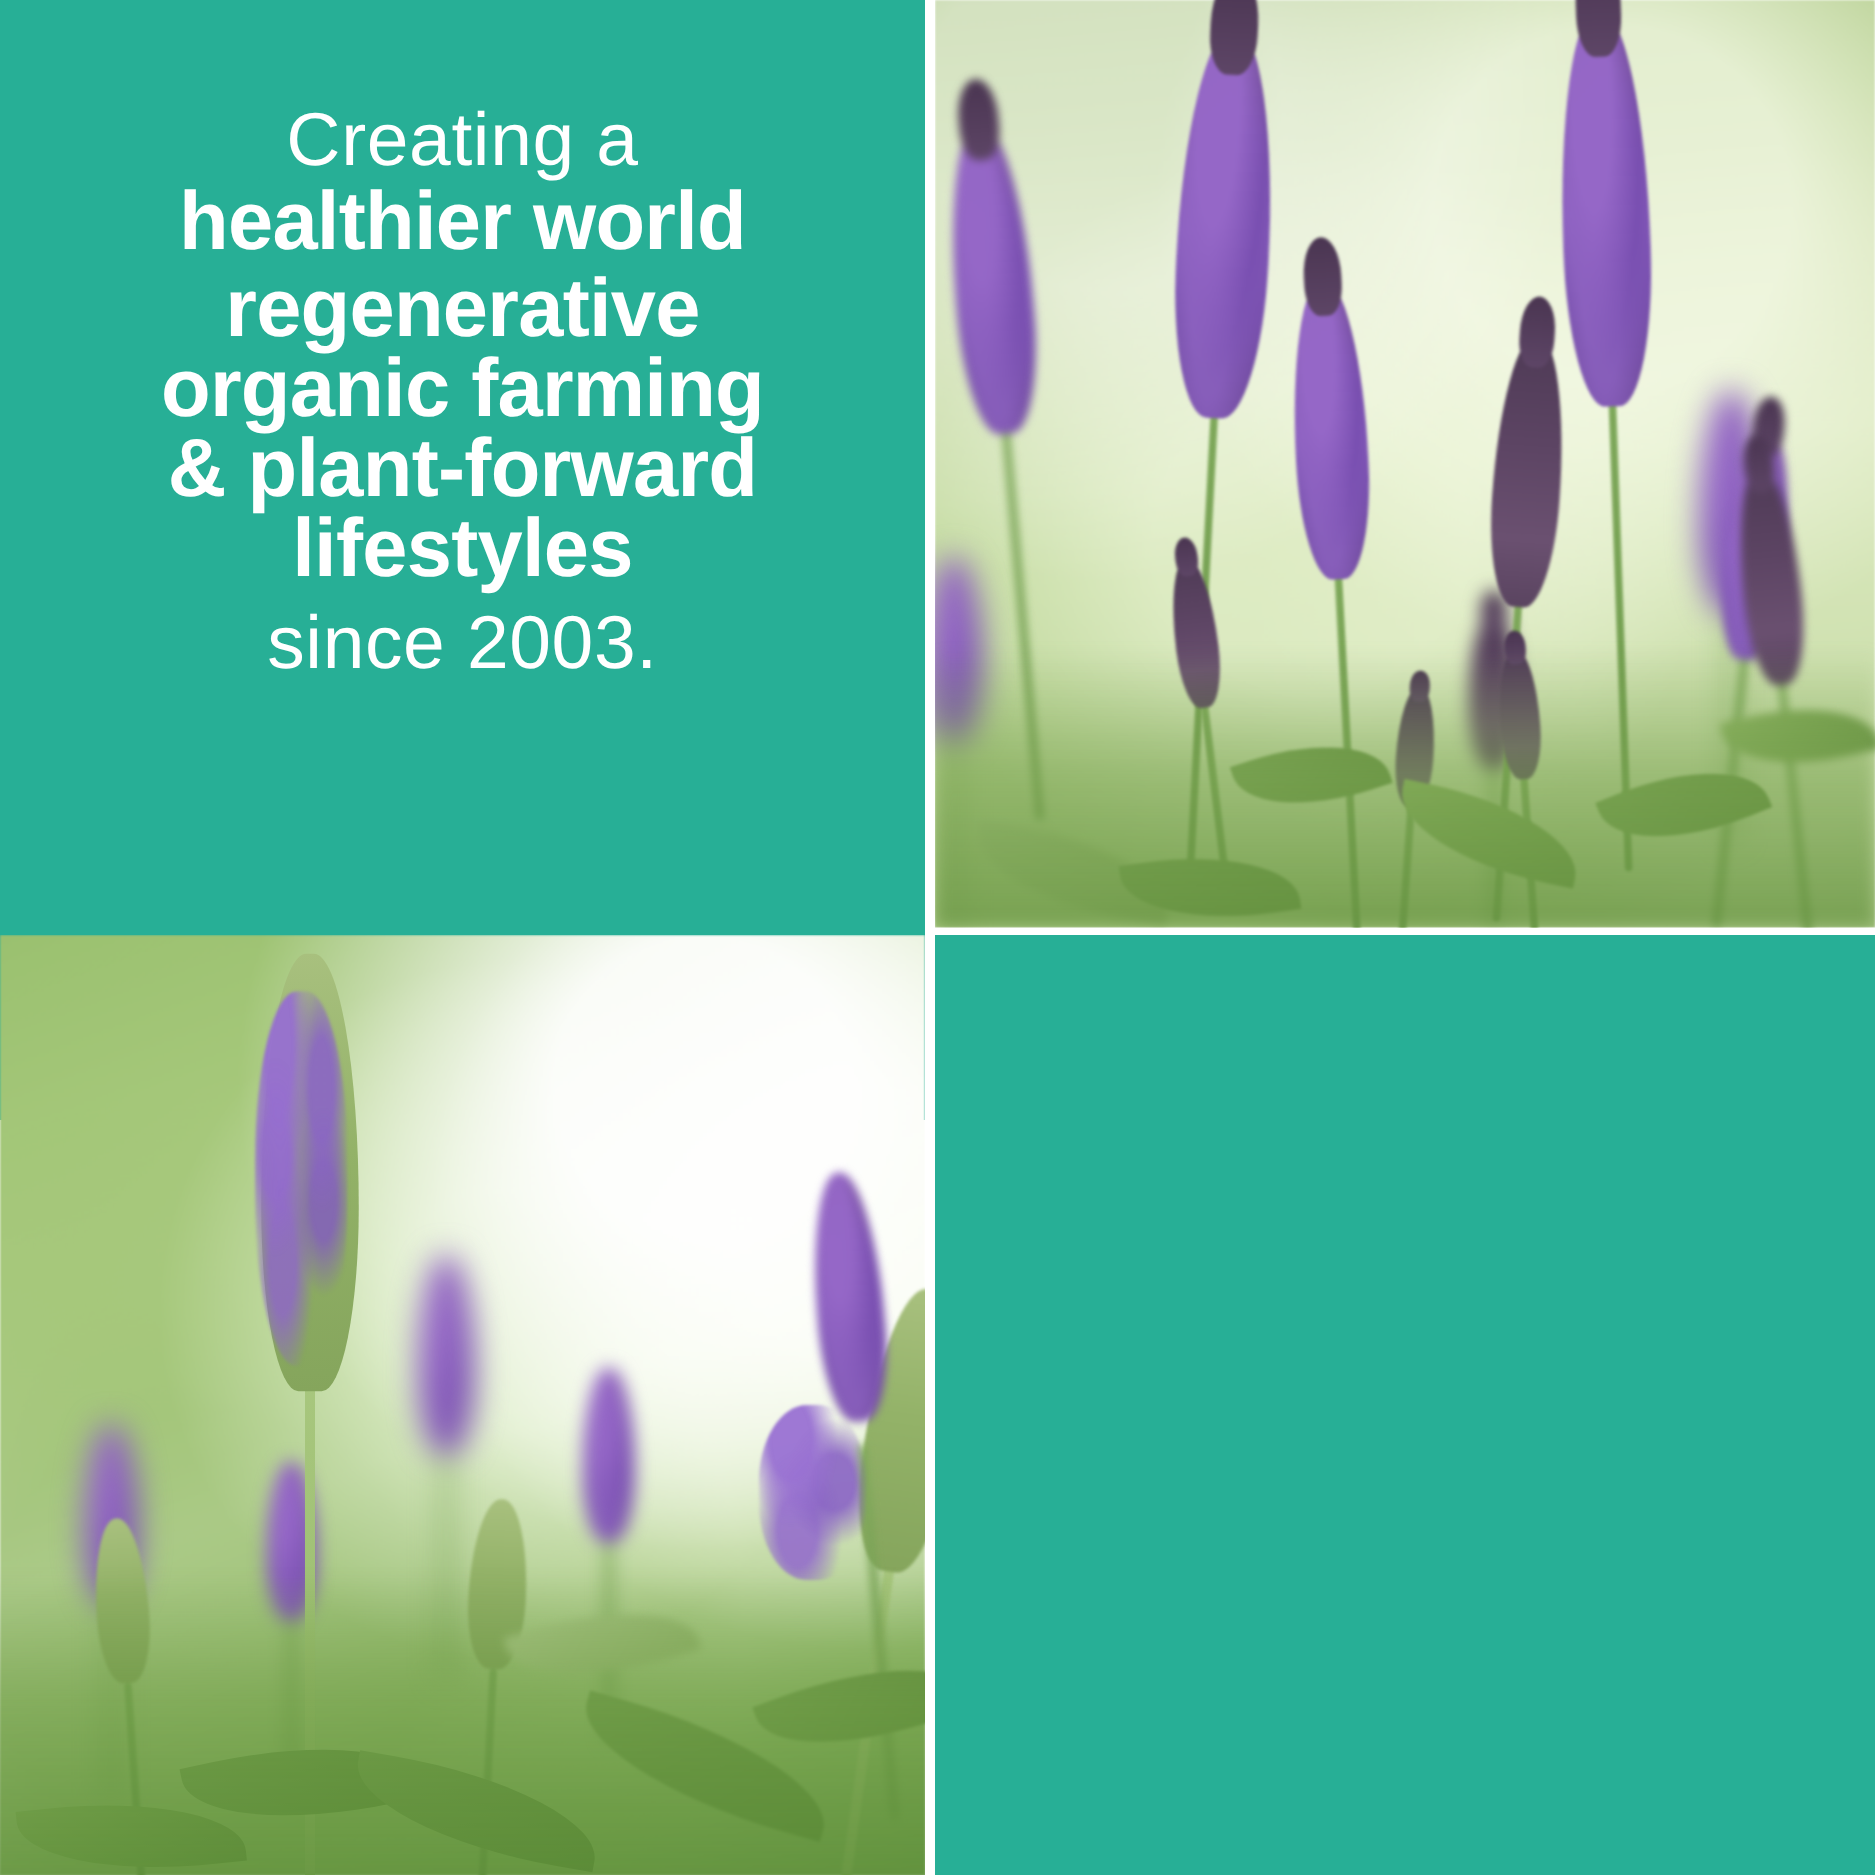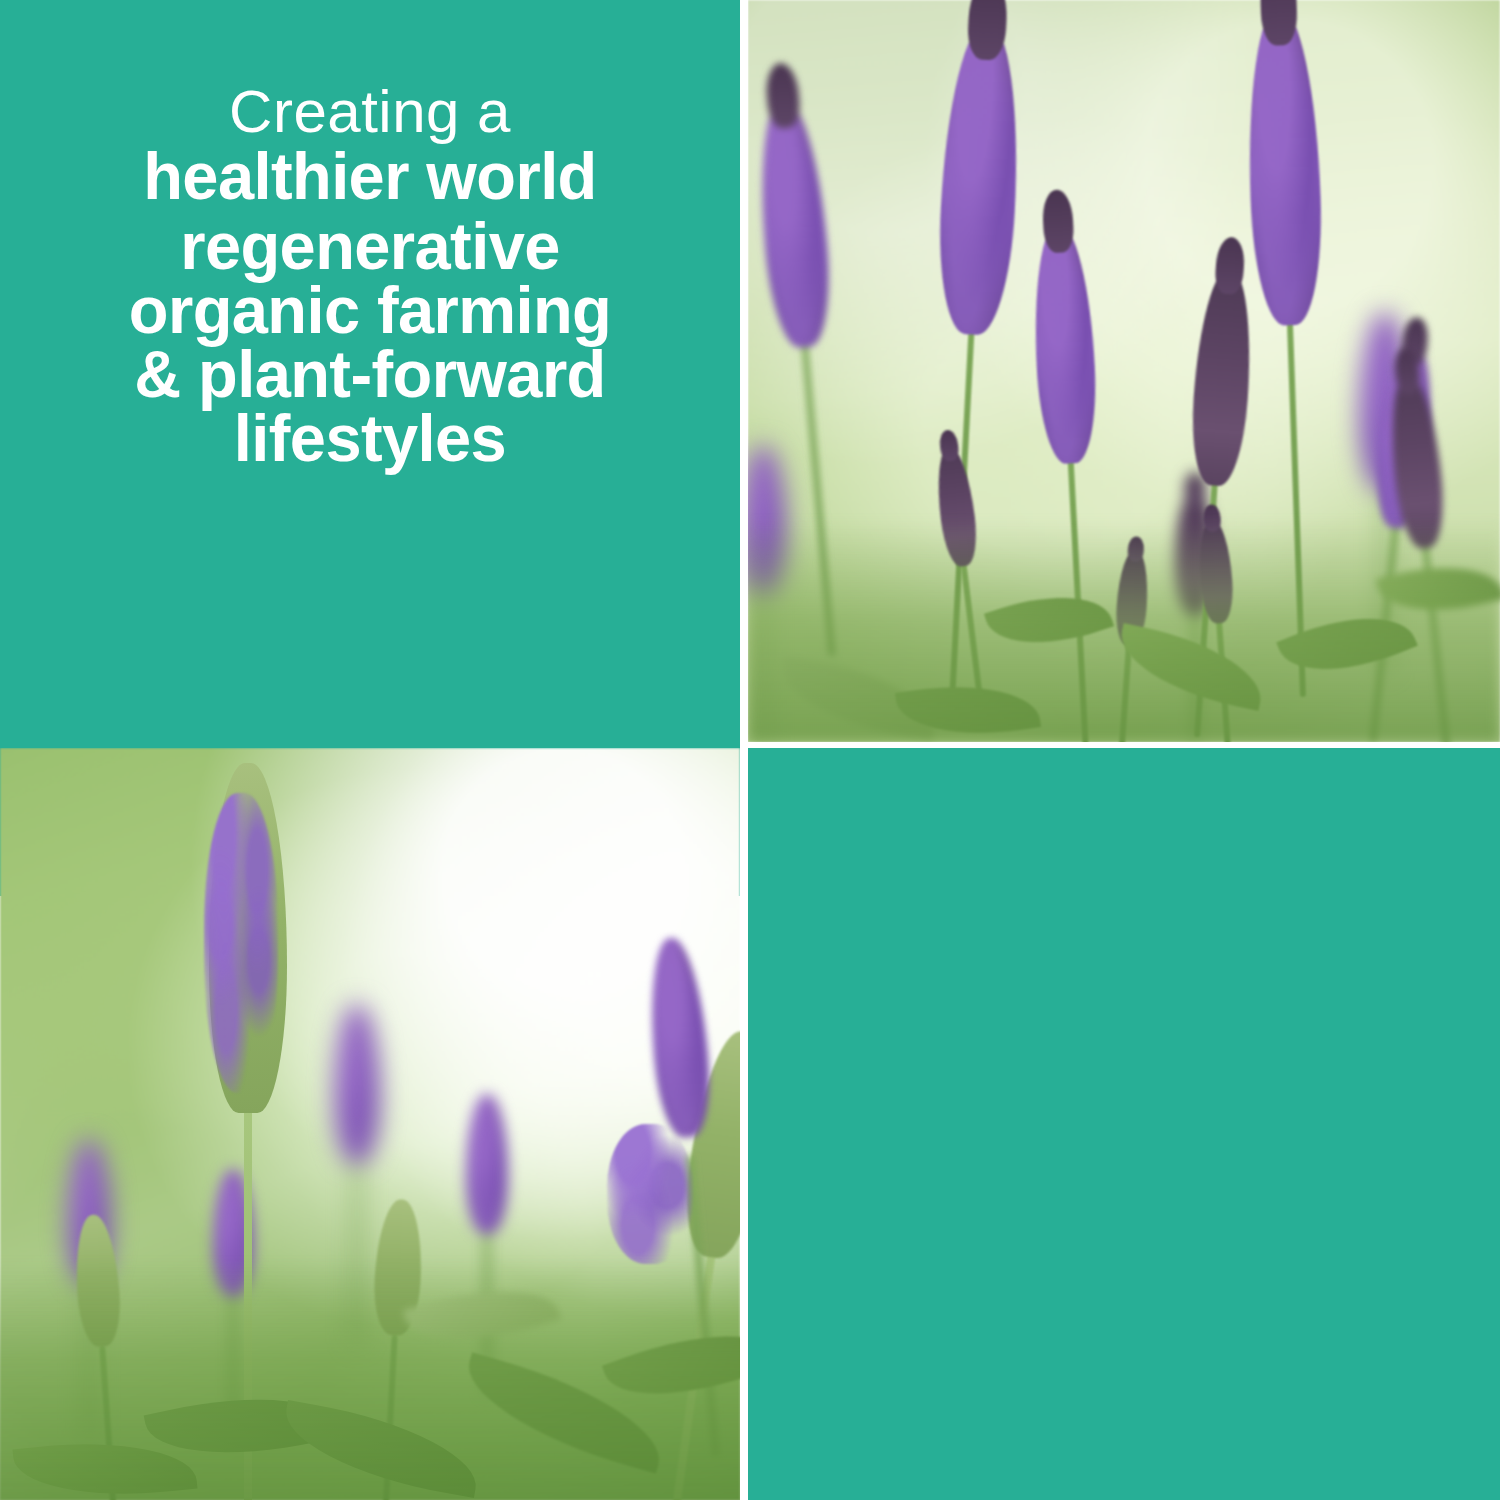--- a/index.html
+++ b/index.html
@@ -146,20 +146,21 @@
 <div class="canvas">
 
   <div class="quad q-tl">
     <div class="mission">
       <span class="ln light l1">Creating a</span>
       <span class="ln bold l2">healthier world</span>
       <span class="ln bold l4">regenerative</span>
       <span class="ln bold l5">organic farming</span>
       <span class="ln bold l6">&amp; plant-forward</span>
       <span class="ln bold l7">lifestyles</span>
+      <span class="ln light l8">since 2003.</span>
     </div>
   </div>
 
   <div class="quad q-tr">
     <div class="photo">
       <div class="tr-bg"></div>
 
       <div class="spike blur10" style="left:-2%;top:60%;width:60px;height:300px;">
         <div class="stem" style="height:56%;"></div>
         <div class="head purple" style="width:46px;height:150px;"></div>

